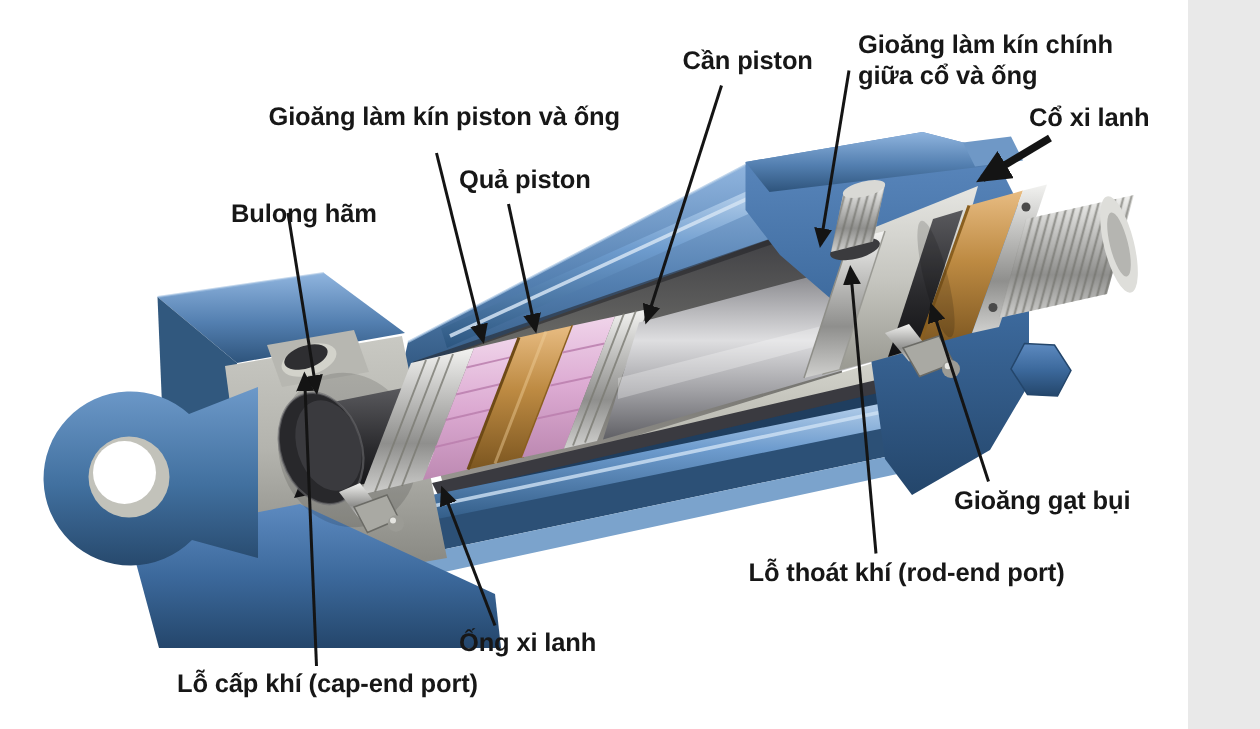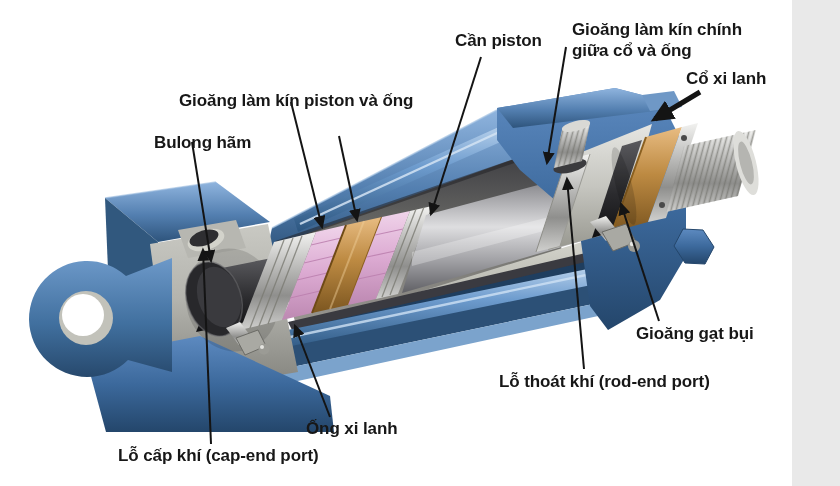--- a/index.html
+++ b/index.html
@@ -254,20 +254,21 @@
     <line x1="211" y1="444" x2="203" y2="250" stroke-width="2" marker-end="url(#ah)"></line>
   </g>
 </svg>
 
 <div class="lbl" style="left:455px;top:30px">Cần piston</div>
 <div class="lbl" style="left:686px;top:68px">Cổ xi lanh</div>
 <div class="lbl" style="left:572px;top:19px">
   <div>Gioăng làm kín chính</div>
   <div>giữa cổ và ống</div>
 </div>
-<div class="lbl" style="left:179px;top:90px">Gioăng làm kín piston và ống</div>
+<div class="lbl" style="left:179px;top:67px">Gioăng làm kín piston và ống</div>
+<div class="lbl" style="left:306px;top:109px">Quả piston</div>
 <div class="lbl" style="left:154px;top:132px">Bulong hãm</div>
 <div class="lbl" style="left:499px;top:371px">Lỗ thoát khí (rod-end port)</div>
 <div class="lbl" style="left:636px;top:323px">Gioăng gạt bụi</div>
 <div class="lbl" style="left:118px;top:445px">Lỗ cấp khí (cap-end port)</div>
 <div class="lbl" style="left:306px;top:418px">Ống xi lanh</div>
 
 </div>
 
 </body></html>

